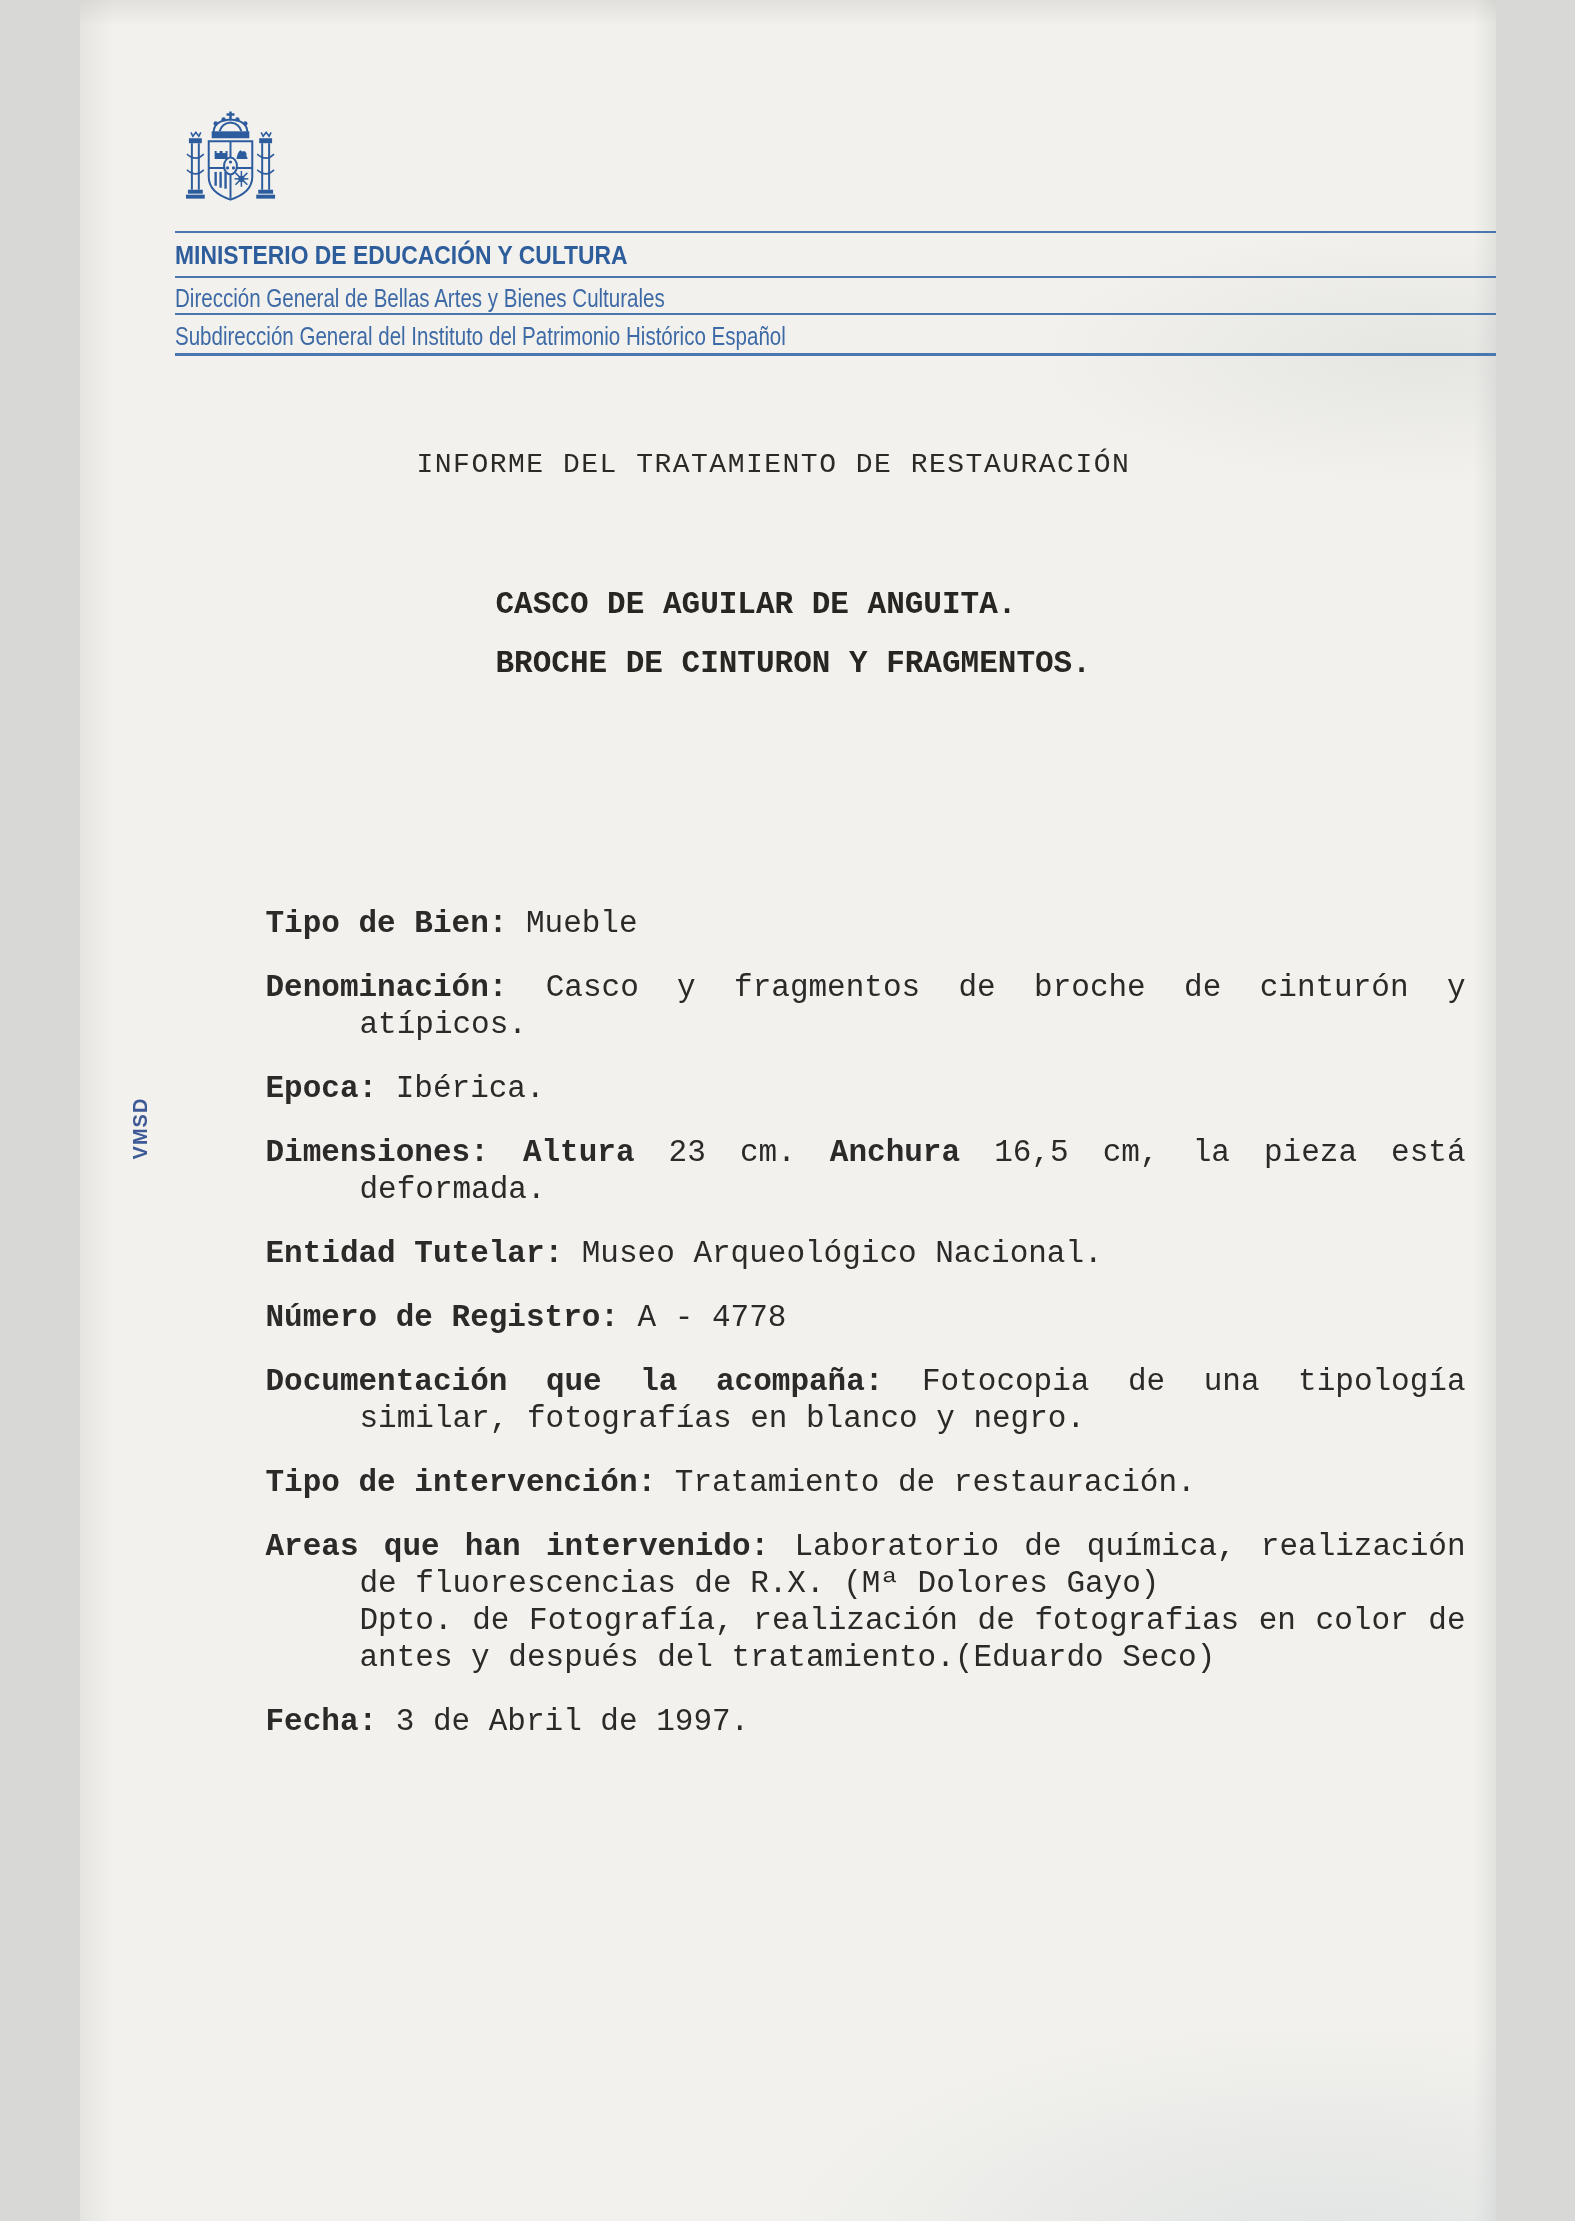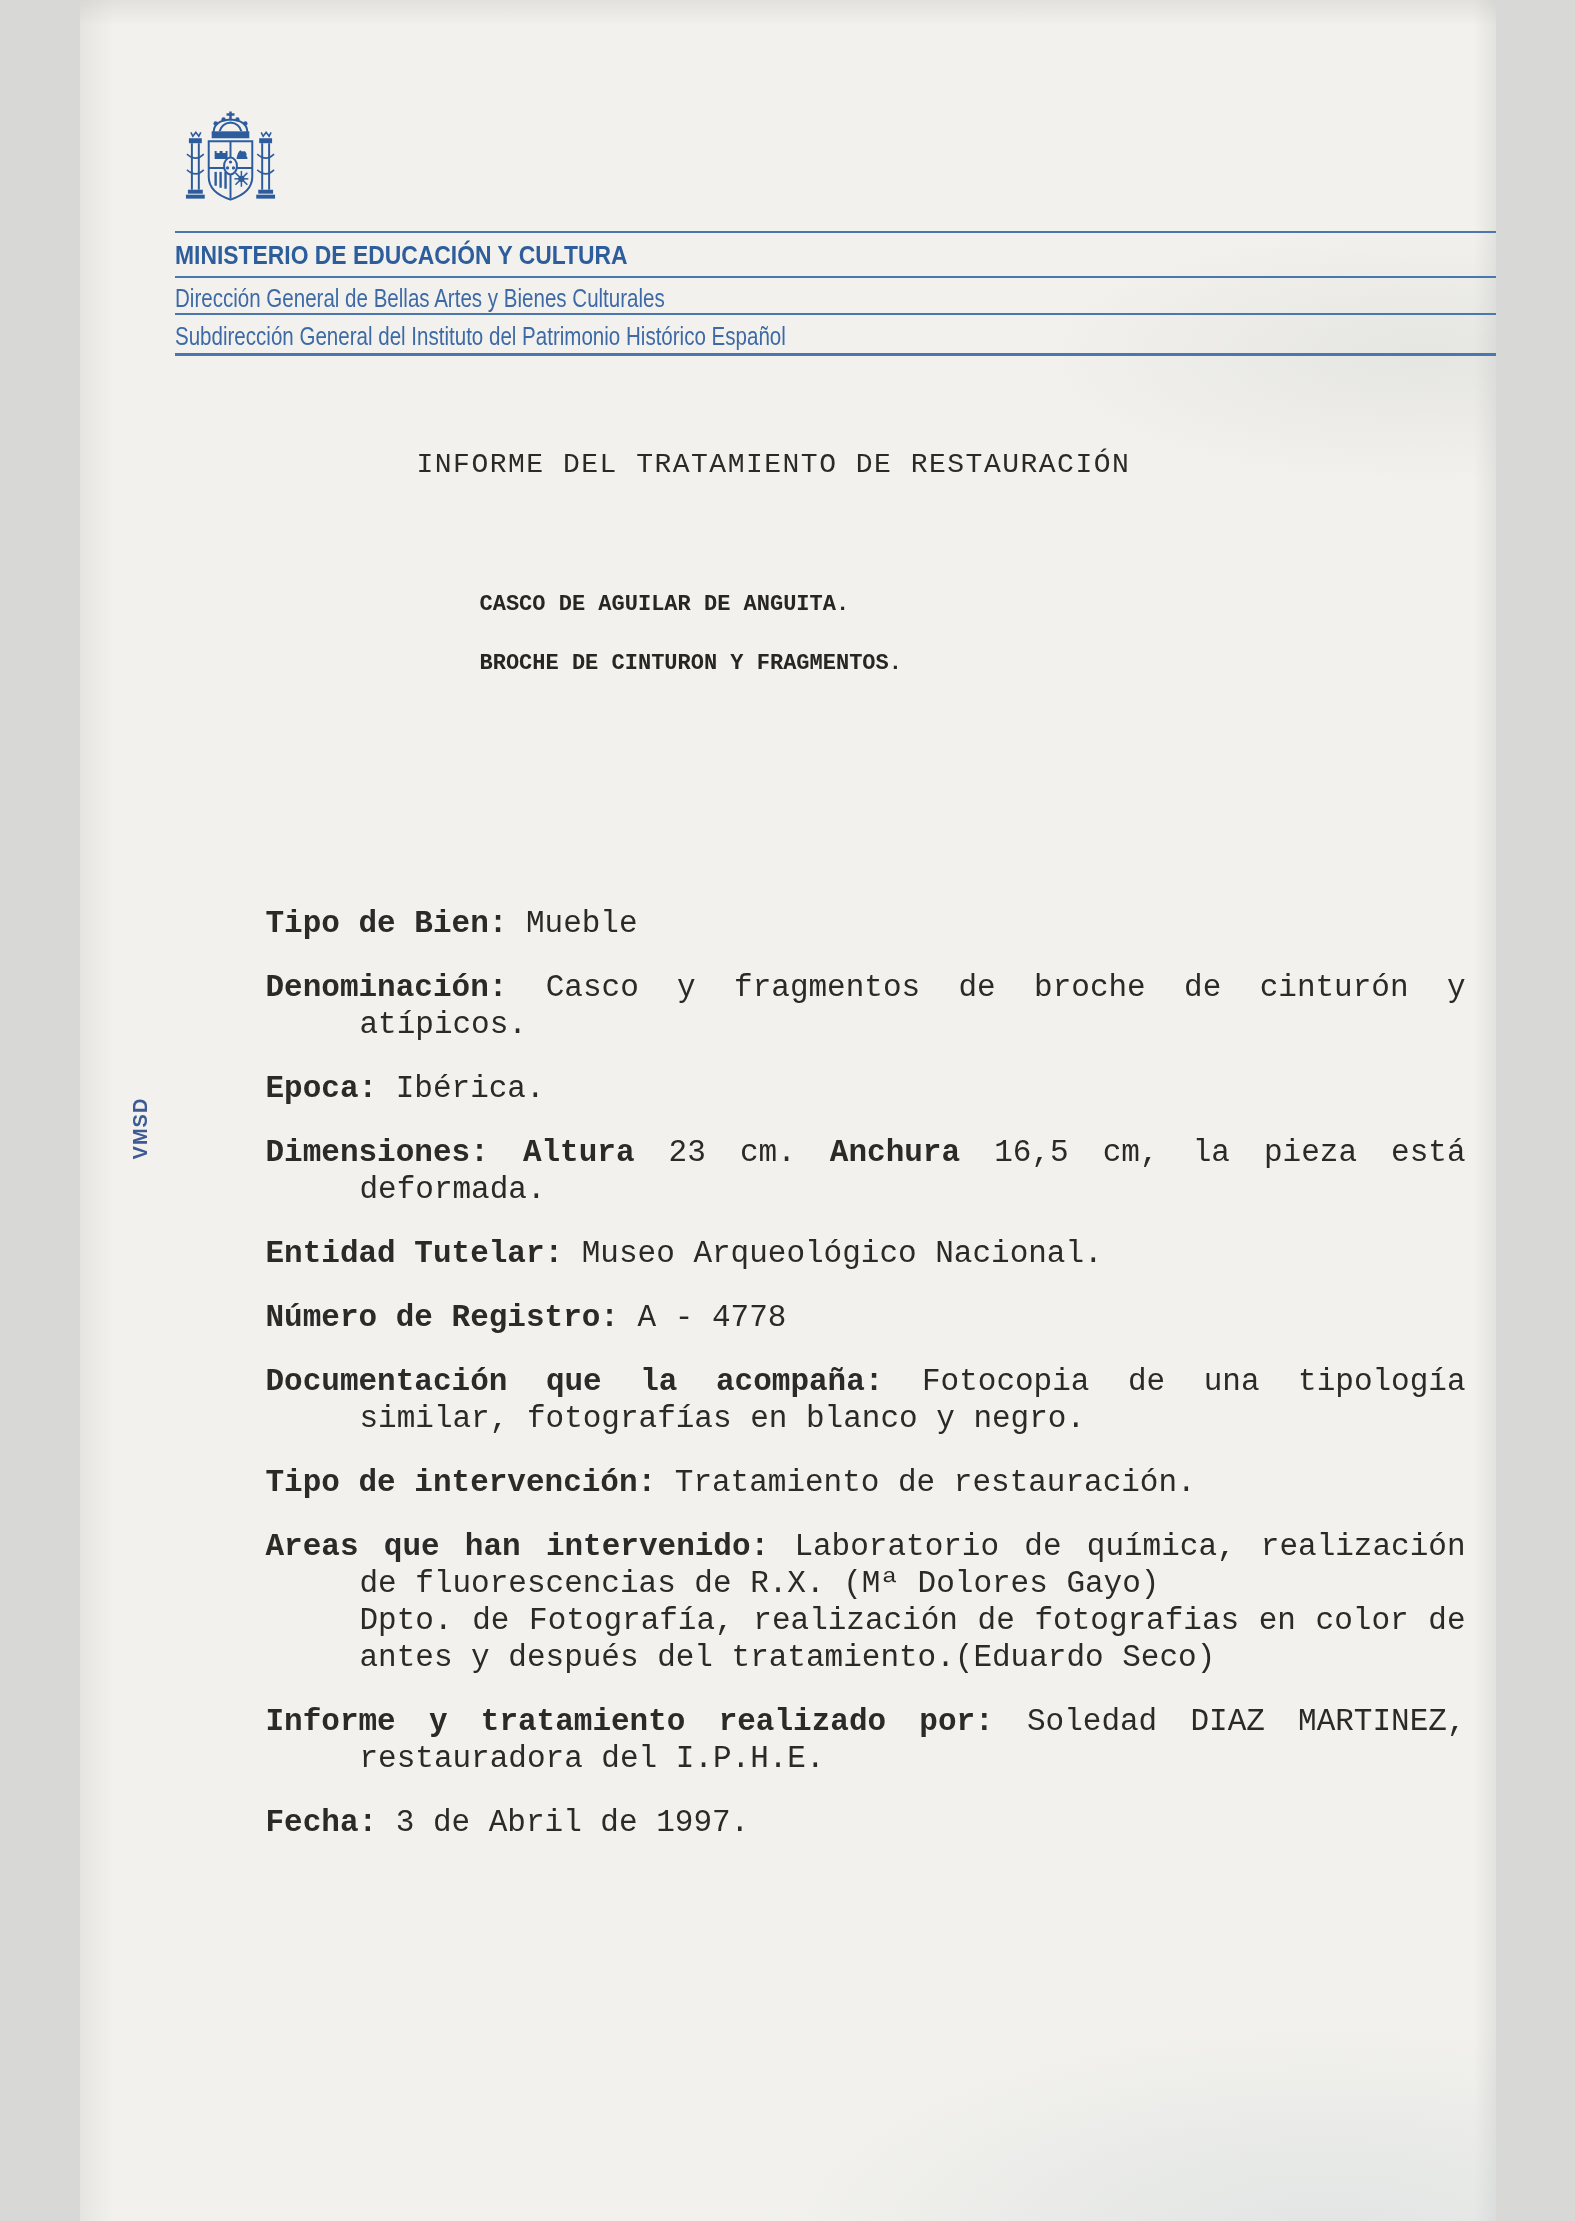--- a/index.html
+++ b/index.html
@@ -47,23 +47,23 @@
     font-size:20px;font-weight:bold;color:#3d5a96;letter-spacing:1px;
     transform:rotate(-90deg);
   }
   
   .doc-title{
     position:absolute;left:337px;top:449px;
     font-family:"Liberation Mono", monospace;
     font-size:28px;letter-spacing:1.5px;color:#2b2a27;white-space:nowrap;
   }
   .doc-subtitle{
-    position:absolute;left:400px;top:575px;
+    position:absolute;left:416px;top:575px;
     font-family:"Liberation Mono", monospace;
-    font-size:22px;font-weight:bold;line-height:59px;color:#272622;white-space:nowrap;
+    font-size:31px;font-weight:bold;line-height:59px;color:#272622;white-space:nowrap;
   }
   .fields{
     position:absolute;left:186px;top:905px;width:1200px;
     font-family:"Liberation Mono", monospace;
     font-size:31px;line-height:37px;color:#2b2a28;
     text-align:justify;
   }
   .fields p.field{
     margin:0 0 27px 0;
     padding-left:94px;text-indent:-94px;
@@ -157,17 +157,16 @@
       <p class="field"><span class="b">Tipo de Bien:</span><span> Mueble</span></p>
       <p class="field"><span class="b">Denominación:</span><span> Casco y fragmentos de broche de cinturón y atípicos.</span></p>
       <p class="field"><span class="b">Epoca:</span><span> Ibérica.</span></p>
       <p class="field"><span class="b">Dimensiones:</span><span> </span><span class="b">Altura</span><span> 23 cm. </span><span class="b">Anchura</span><span> 16,5 cm, la pieza está deformada.</span></p>
       <p class="field"><span class="b">Entidad Tutelar:</span><span> Museo Arqueológico Nacional.</span></p>
       <p class="field"><span class="b">Número de Registro:</span><span> A - 4778</span></p>
       <p class="field"><span class="b">Documentación que la acompaña:</span><span> Fotocopia de una tipología similar, fotografías en blanco y negro.</span></p>
       <p class="field"><span class="b">Tipo de intervención:</span><span> Tratamiento de restauración.</span></p>
       <p class="field"><span class="b">Areas que han intervenido:</span><span> Laboratorio de química, realización de fluorescencias de R.X. (Mª Dolores Gayo)
 Dpto. de Fotografía, realización de fotografias en color de antes y después del tratamiento.(Eduardo Seco)</span></p>
-      <p class="field"><span class="b">Informe y tratamiento realizado por:</span><span> Soledad DIAZ MARTINEZ, restauradora del I.P.H.E.</span></p>
       <p class="field"><span class="b">Fecha:</span><span> 3 de Abril de 1997.</span></p>
     </div>
 
 </div>
 
 </body></html>

